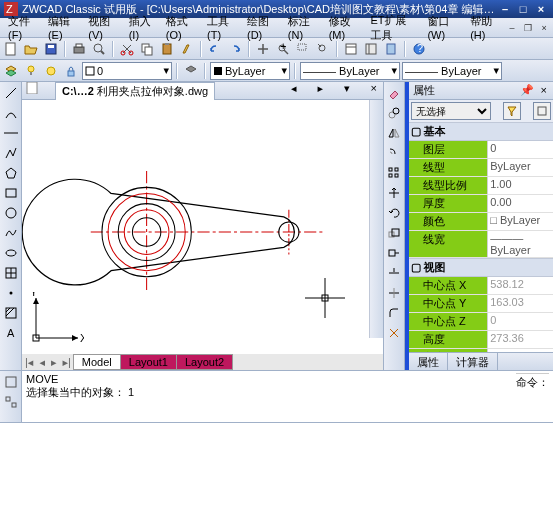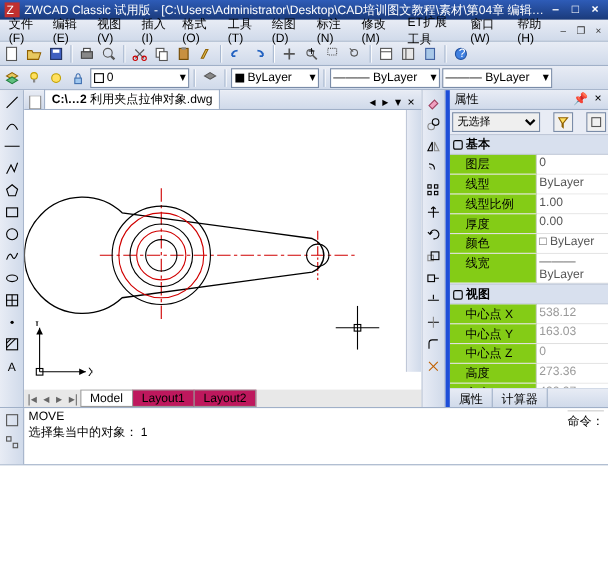--- a/index.html
+++ b/index.html
@@ -15,21 +15,21 @@
 .menubar .doc-btns span{width:14px;height:14px;display:flex;align-items:center;justify-content:center;cursor:pointer;font-size:9px;color:#333}
 .toolbar{background:linear-gradient(#e8ecf5,#d0daea);height:22px;display:flex;align-items:center;padding:0 2px;gap:2px;border-bottom:1px solid #a0b0c8}
 .tbtn{width:18px;height:18px;display:flex;align-items:center;justify-content:center;cursor:pointer;border:1px solid transparent;border-radius:2px}
 .tsep{width:2px;height:16px;border-left:1px solid #a8b8d0;border-right:1px solid #fff;margin:0 2px}
 .layer-combo{height:18px;border:1px solid #7a8ca8;background:#fff;display:flex;align-items:center;padding:0 2px;font-size:10px}
 .main{display:flex;height:288px}
 .lpal,.lpal2{width:22px;background:linear-gradient(90deg,#e8ecf5,#d0daea);border-right:1px solid #a0b0c8;display:flex;flex-direction:column;align-items:center;padding:2px 0;gap:2px}
 .lpal2{border-left:1px solid #a0b0c8}
 .vt{width:18px;height:18px;display:flex;align-items:center;justify-content:center;cursor:pointer;border:1px solid transparent}
 .doc-area{flex:1;background:#fff;position:relative;display:flex;flex-direction:column}
-.doc-tabs{height:18px;background:linear-gradient(#e8ecf5,#d0daea);display:flex;align-items:flex-end;padding:0 4px;gap:2px;border-bottom:1px solid #a0b0c8;font-size:10px}
+.doc-tabs{height:18px;background:linear-gradient(#e8ecf5,#d0daea);display:flex;align-items:flex-start;padding:0 4px;gap:17px;border-bottom:1px solid #a0b0c8;font-size:10px}
 .doc-tabs .dt{padding:1px 6px;background:#fff;border:1px solid #a0b0c8;border-bottom:none;cursor:pointer}
 .doc-tabs .nav-ico{cursor:pointer;padding:0 2px}
 .canvas{flex:1;background:#fff;position:relative;overflow:hidden}
 .ucs{position:absolute;bottom:8px;left:8px}
 .cursor-cross{position:absolute;right:38px;bottom:36px}
 .model-tabs{height:16px;background:#e8e8e8;display:flex;align-items:center;font-size:10px}
 .model-tabs .nav{padding:0 3px;cursor:pointer;color:#666}
 .model-tabs .mt{padding:1px 8px;border:1px solid #999;background:#be185d;cursor:pointer;margin-left:-1px}
 .model-tabs .mt.active{background:#fff;font-weight:normal}
 .props{width:148px;background:#e8ecf5;border-left:4px solid #1d4ed8;display:flex;flex-direction:column;font-size:10px}

